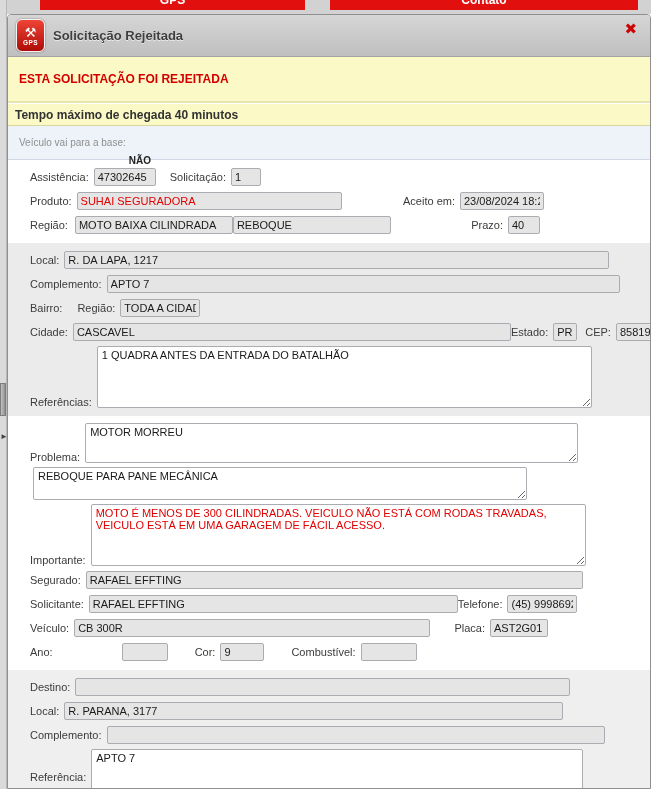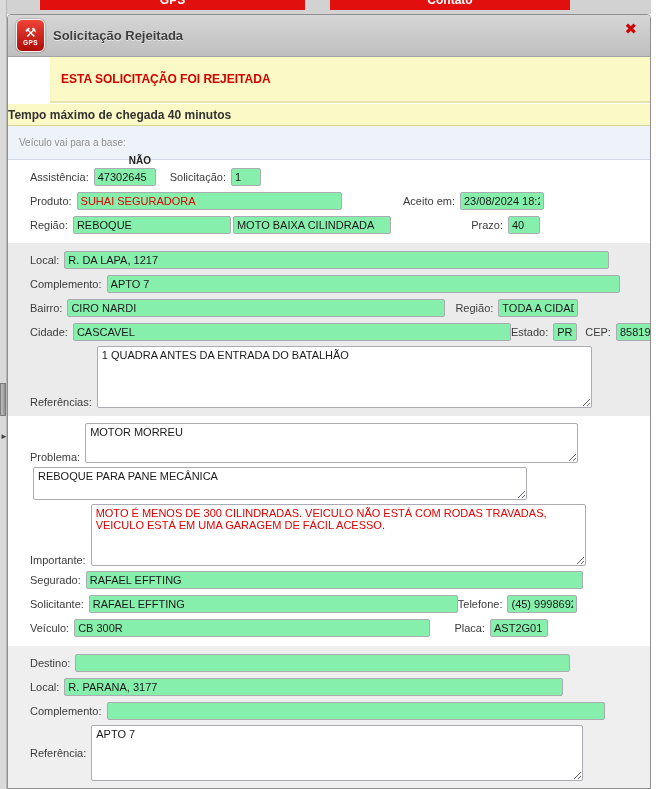--- a/index.html
+++ b/index.html
@@ -23,53 +23,53 @@
             border:1px solid #f3f3f3;box-shadow:0 0 2px rgba(0,0,0,.45);color:#fff;
             display:flex;flex-direction:column;align-items:center;justify-content:center;flex:none;}
   .gps-icon .tools{font-size:13px;line-height:13px;}
   .gps-icon .gps-word{font-size:6.5px;font-weight:bold;line-height:7px;letter-spacing:.5px;}
   .dlg-title{margin-left:8px;font-size:13px;font-weight:bold;color:#3f3f3f;
              text-shadow:0 1px 0 rgba(255,255,255,.6);}
   .close-x{position:absolute;right:13px;top:6px;color:#cc0404;font-size:15px;font-weight:bold;cursor:pointer;line-height:15px;}
 
   .banner{background:#fbf9c5;border-bottom:1px solid #d9d6a0;}
   .banner-rejected{height:44px;display:flex;align-items:center;padding:0 11px;
-                   color:#d40000;font-weight:bold;font-size:12px;border-bottom:2px solid #e7e4b0;margin-left:42px;}
-  .banner-eta{height:21px;display:flex;align-items:center;padding:0 0;
+                   color:#d40000;font-weight:bold;font-size:12px;border-bottom:2px solid #e7e4b0;}
+  .banner-eta{height:21px;display:flex;align-items:center;padding:0 7px;
               color:#333;font-weight:bold;font-size:12px;border-top:1px solid #fff;}
   .bar-base{height:17px;background:#eef3fa;border-bottom:1px solid #cfd8e4;display:flex;align-items:center;
             padding:8px 11px;color:#8f8f8f;font-size:10px;}
   .bar-base b{color:#222;margin-left:3px;font-size:10px;margin-top:36px;}
 
   
   .sec{padding:4px 18px;}
   .sec-white{background:#fff;}
   .sec-gray{background:#ebebeb;}
   .row{display:flex;align-items:center;margin:3px 0 4px 0;min-height:20px;}
   .row.top{align-items:flex-end;}
   .lbl{white-space:nowrap;margin:0 5px 0 4px;color:#3b3b3b;}
   .row.top .lbl{margin-top:2px;}
-  input.fld{height:18px;box-sizing:border-box;border:1px solid #aaacb2;border-radius:2px;background:#86efac;
+  input.fld{height:18px;box-sizing:border-box;border:1px solid #aaacb2;border-radius:2px;background:#e5e5e5;
             font-family:"Liberation Sans","DejaVu Sans",sans-serif;font-size:11px;color:#1a1a1a;
             padding:0 3px;flex:none;}
   textarea.fld{box-sizing:border-box;border:1px solid #aaacb2;border-radius:2px;background:#fff;
             font-family:"Liberation Sans","DejaVu Sans",sans-serif;font-size:11px;color:#1a1a1a;
             padding:2px 4px;flex:none;resize:both;}
   .red-text{color:#e00000 !important;}
   .ml-auto{margin-left:auto;}
 </style>
 </head>
 <body>
 
 <div class="top-strip"></div>
 
 <div class="top-btn" style="left:40px;width:265px;">
   <span>GPS</span>
 </div>
-<div class="top-btn" style="left:330px;width:240px;">
+<div class="top-btn" style="left:330px;width:308px;">
   <span>Contato</span>
 </div>
 
 <div class="left-strip">
   <div class="splitter-handle"></div>
   <div class="splitter-arrow">►</div>
 </div>
 
 <div class="dialog">
 
@@ -101,39 +101,38 @@
       <input class="fld" style="width: 30px;" value="1">
     </div>
     <div class="row">
       <span class="lbl">Produto:</span>
       <input class="fld red-text" style="width: 265px;" value="SUHAI SEGURADORA">
       <span class="lbl ml-auto">Aceito em:</span>
       <input class="fld" style="width: 84px; margin-right: 88px;" value="23/08/2024 18:25">
     </div>
     <div class="row">
       <span class="lbl">Região:</span>
+      <input class="fld" style="width: 158px; margin-left: 2px;" value="MOTO BAIXA CILINDRADA">
       <input class="fld" style="width: 158px;" value="REBOQUE">
-      <input class="fld" style="width: 158px; margin-left: 2px;" value="MOTO BAIXA CILINDRADA">
       <span class="lbl ml-auto">Prazo:</span>
       <input class="fld" style="width: 32px; margin-right: 92px;" value="40">
     </div>
   </div>
 
   <div class="sec sec-gray">
     <div class="row">
       <span class="lbl">Local:</span>
       <input class="fld" style="width: 545px;" value="R. DA LAPA, 1217">
     </div>
     <div class="row">
       <span class="lbl">Complemento:</span>
       <input class="fld" style="width: 513px;" value="APTO 7">
     </div>
     <div class="row">
       <span class="lbl">Bairro:</span>
-      <input class="fld" style="width: 378px;" value="CIRO NARDI">
       <span class="lbl" style="margin-left:10px;">Região:</span>
       <input class="fld" style="width: 80px;" value="TODA A CIDADE">
     </div>
     <div class="row">
       <span class="lbl">Cidade:</span>
       <input class="fld" style="width: 438px;" value="CASCAVEL">
       <span class="lbl ml-auto">Estado:</span>
       <input class="fld" style="width: 24px;" value="PR">
       <span class="lbl" style="margin-left:8px;">CEP:</span>
       <input class="fld" style="width: 56px; margin-right: 2px;" value="85819740">
@@ -165,20 +164,28 @@
       <input class="fld" style="width: 369px;" value="RAFAEL EFFTING">
       <span class="lbl ml-auto">Telefone:</span>
       <input class="fld" style="width: 70px; margin-right: 84px;" value="(45) 99986924">
     </div>
     <div class="row">
       <span class="lbl">Veículo:</span>
       <input class="fld" style="width: 356px;" value="CB 300R">
       <span class="lbl ml-auto">Placa:</span>
       <input class="fld" style="width: 58px; margin-right: 84px;" value="AST2G01">
     </div>
+    <div class="row">
+      <span class="lbl">Ano:</span>
+      <input class="fld" style="width: 46px; margin-left: 64px;" value="">
+      <span class="lbl" style="margin-left:27px;">Cor:</span>
+      <input class="fld" style="width: 44px;" value="9">
+      <span class="lbl" style="margin-left:27px;">Combustível:</span>
+      <input class="fld" style="width: 56px;" value="">
+    </div>
   </div>
 
   <div class="sec sec-gray" style="background:#efefef;">
     <div class="row">
       <span class="lbl">Destino:</span>
       <input class="fld" style="width: 495px;" value="">
     </div>
     <div class="row">
       <span class="lbl">Local:</span>
       <input class="fld" style="width: 499px;" value="R. PARANA, 3177">

